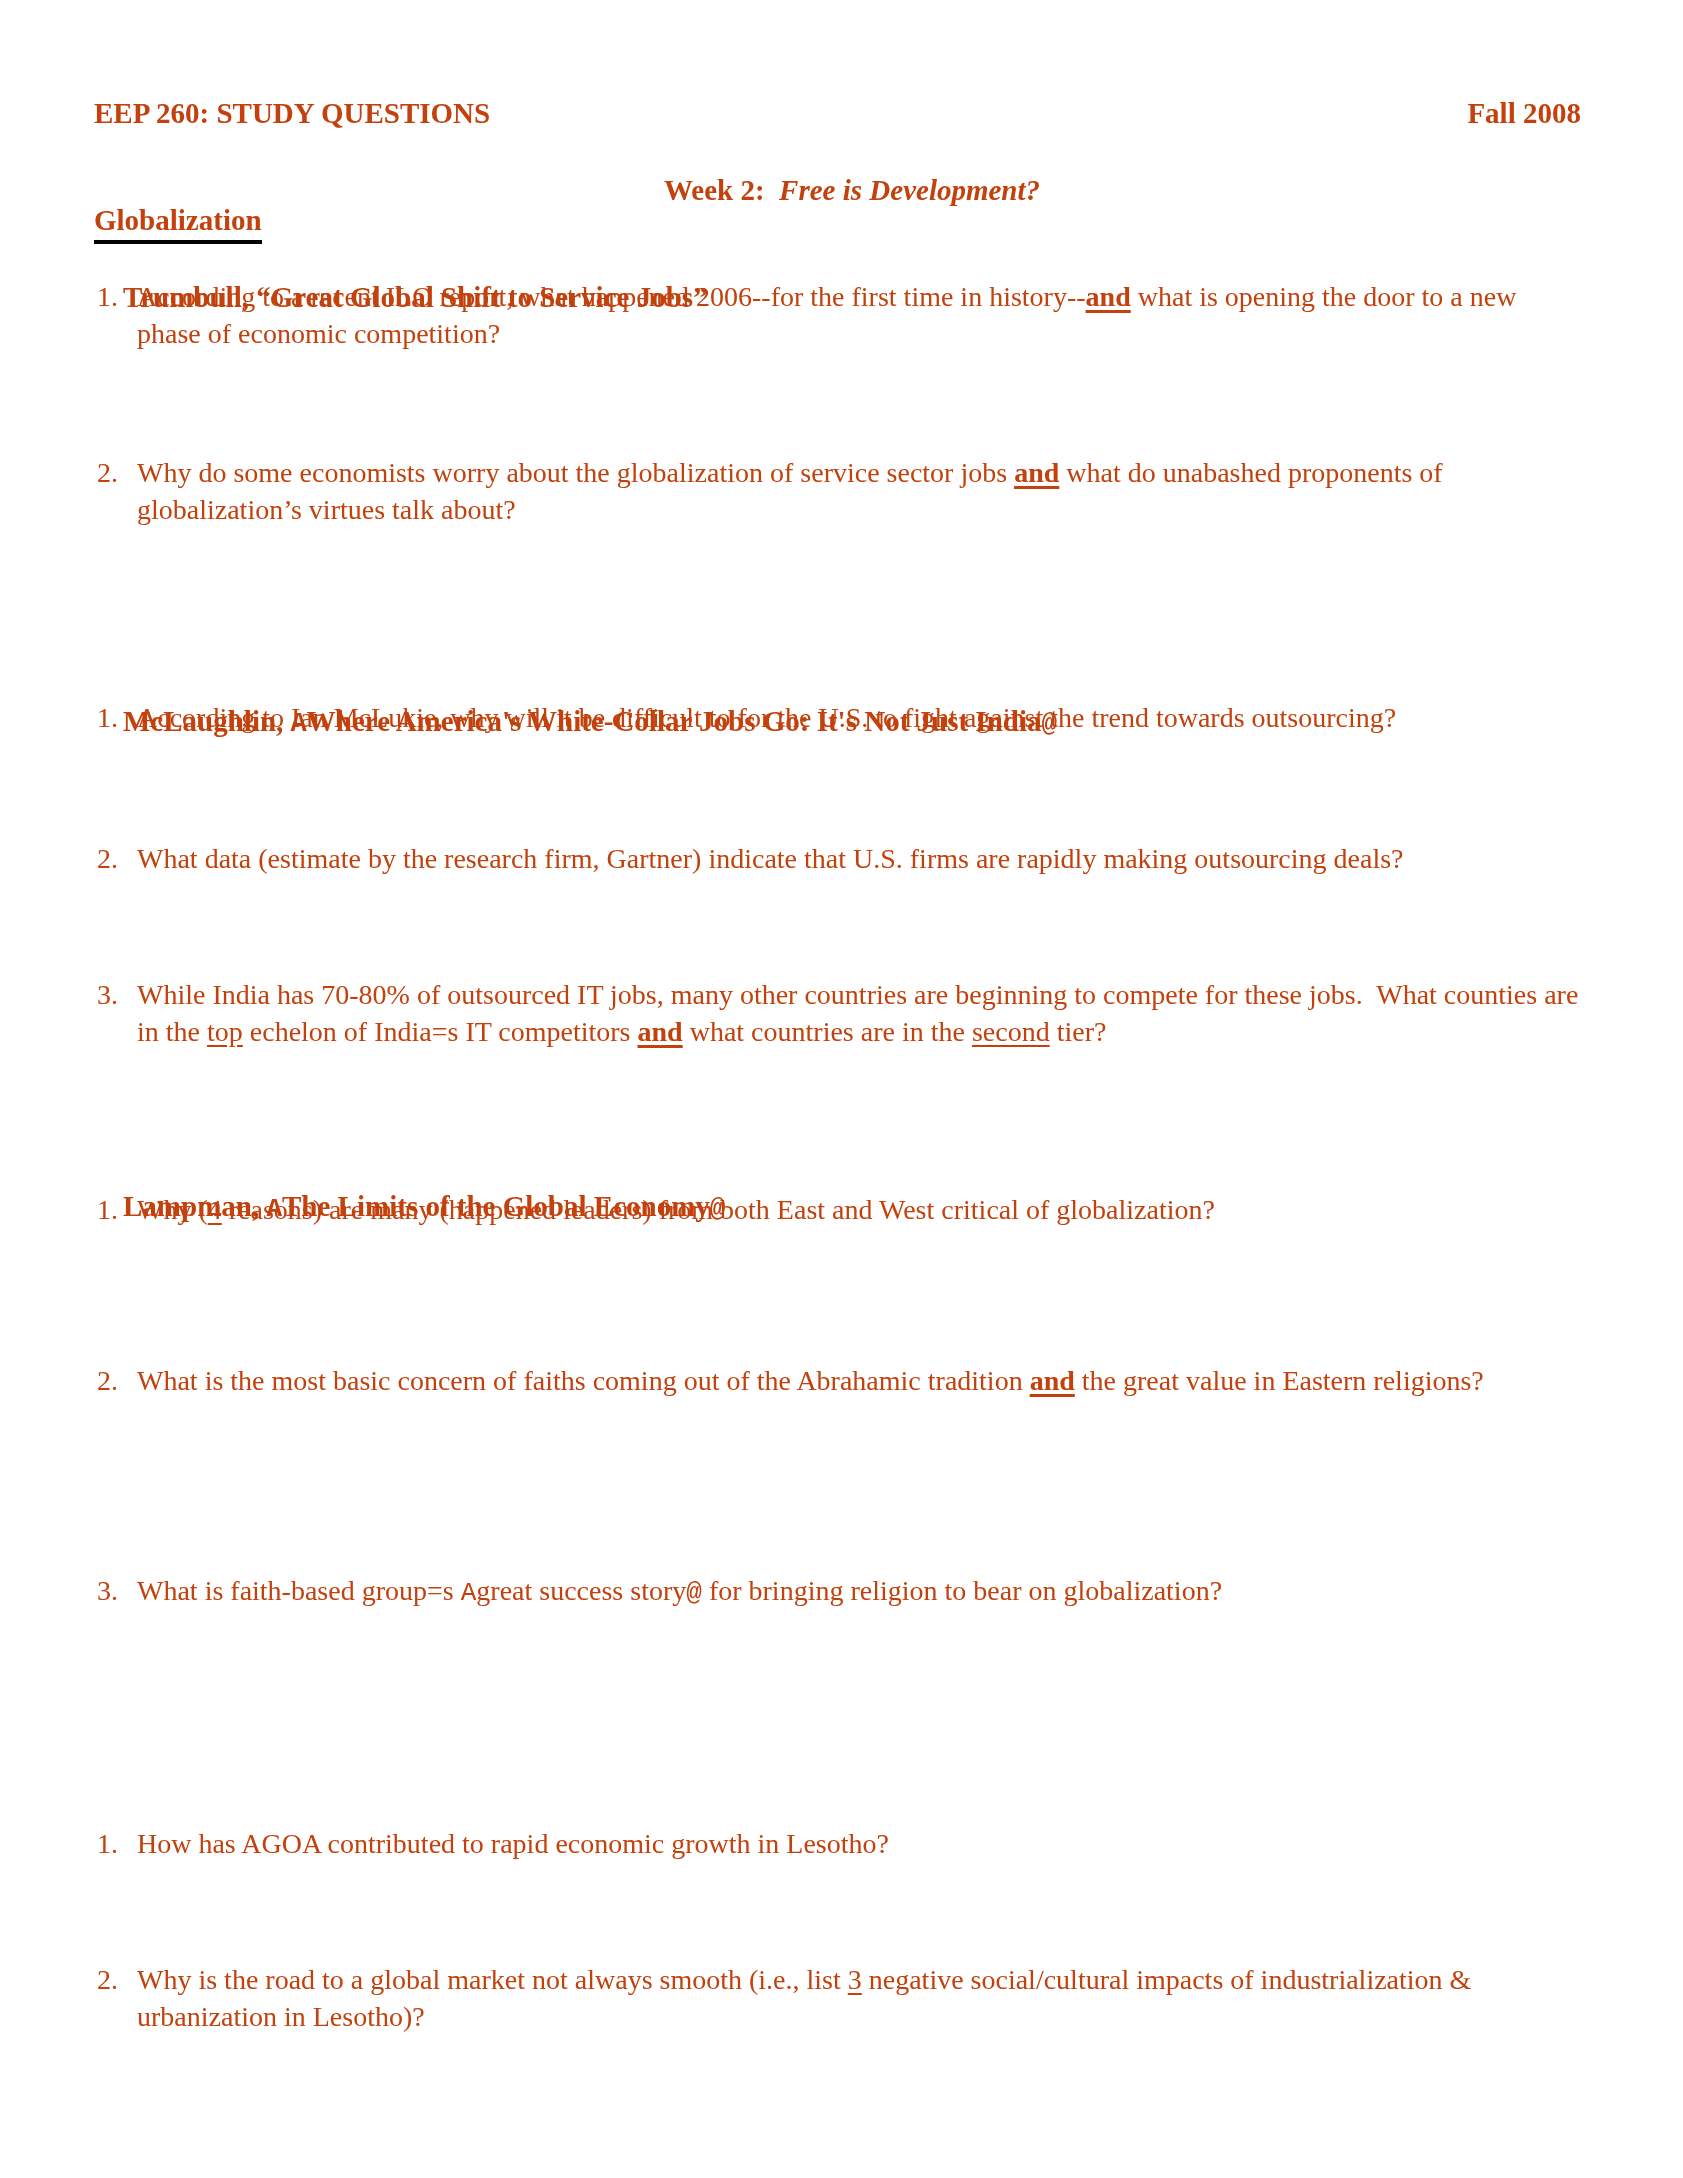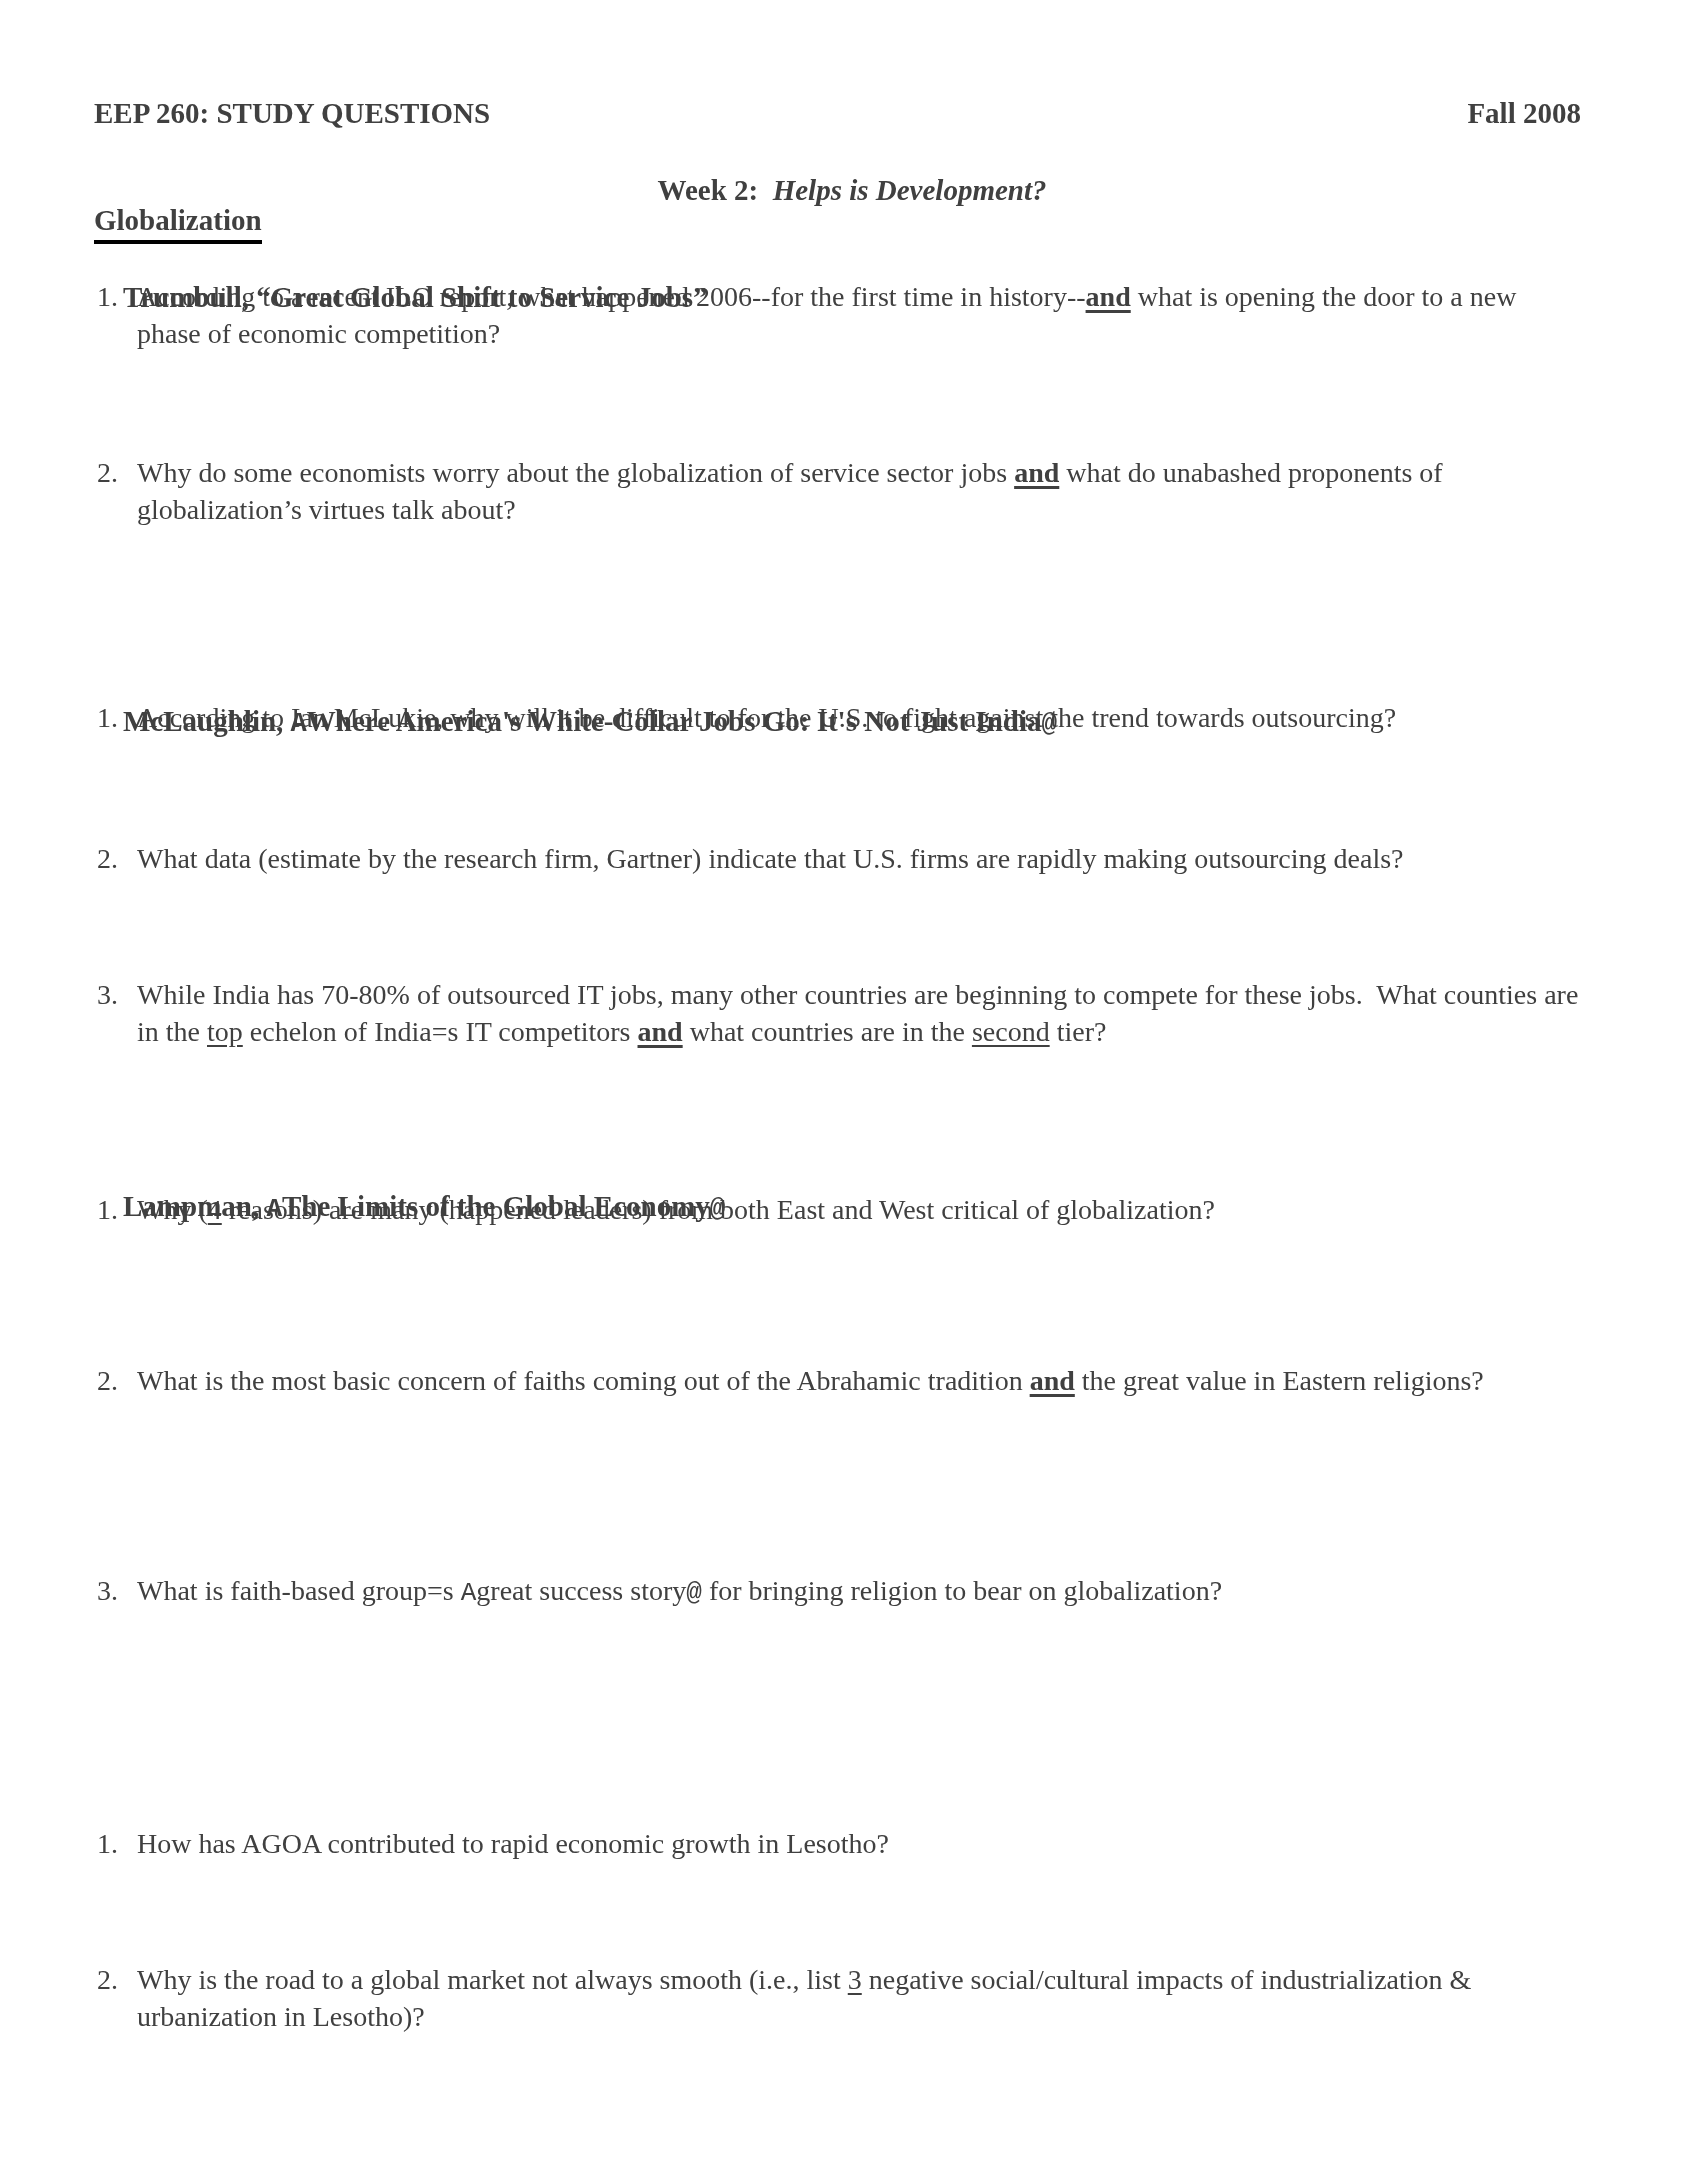--- a/index.html
+++ b/index.html
@@ -2,21 +2,21 @@
 <html><head>
 <meta charset="utf-8">
 <style>
   * { margin: 0; padding: 0; box-sizing: border-box; }
   html, body { background: #ffffff; }
   .page {
     position: relative;
     width: 1683px;
     height: 2178px;
     background: #ffffff;
-    color: #404040;
+    color: #c2410c;
     font-family: "Liberation Serif", serif;
     font-size: 28px;
     line-height: 37px;
     overflow: hidden;
   }
   .block { position: absolute; left: 94px; width: 1487px; }
   .header-row { display: flex; justify-content: space-between; font-weight: bold; font-size: 29px; }
   .week-title { text-align: center; font-weight: bold; font-size: 29px; white-space: pre-wrap; }
   .week-title .i { font-style: italic; }
   .cat-heading { font-weight: bold; font-size: 29px; }
@@ -34,21 +34,21 @@
 <body>
 
 <div class="page">
 
   <div class="block header-row" style="top:95px">
     <span>EEP 260: STUDY QUESTIONS</span>
     <span>Fall 2008</span>
   </div>
 
   <div class="block week-title" style="top:135px">
-    <span>Week 2:  </span><span class="i">Helps is Development?</span>
+    <span>Week 2:  </span><span class="i">Free is Development?</span>
   </div>
 
   <div class="block reading-heading" style="top:242px">
     <span>Trumbull, “Great Global Shift to Service Jobs”</span>
   </div>
 
   <div class="block cat-heading" style="top:202px">
     <span class="under">Globalization</span>
   </div>
 

